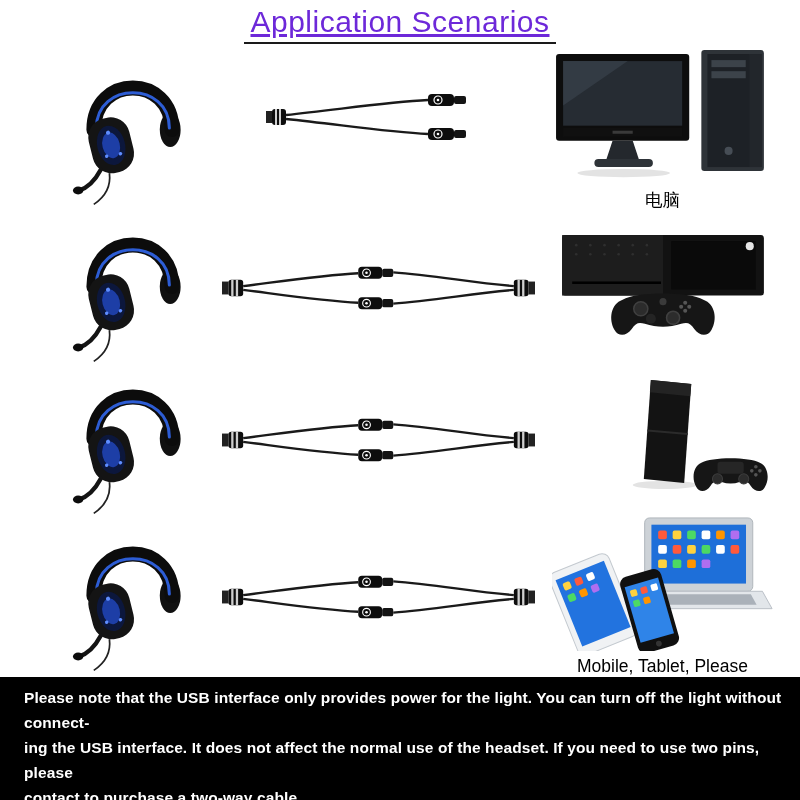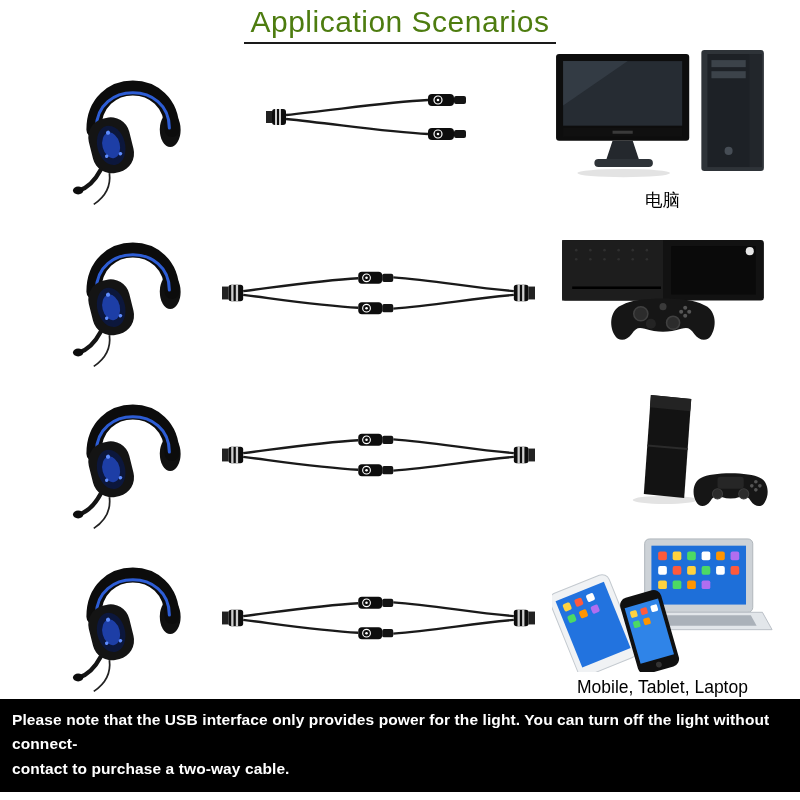--- a/index.html
+++ b/index.html
@@ -1,34 +1,34 @@
 <!DOCTYPE html>
 <html><head>
 <meta charset="utf-8">
 <style>
   * { margin:0; padding:0; box-sizing:border-box; }
   html,body { background:#ffffff; }
   body { font-family:"Liberation Sans", sans-serif; }
   .page { width:800px; height:800px; margin:0 auto; background:#fff; display:flex; flex-direction:column; overflow:hidden; position:relative; }
   .defs-holder { position:absolute; width:0; height:0; overflow:hidden; }
   .title-wrap { flex:0 0 48px; text-align:center; padding-top:5px; }
-  .title-text { display:inline-block; font-size:30px; font-weight:400; color:#4d7c0f; letter-spacing:.5px; border-bottom:2px solid #1a1a1a; padding:0 6px 3px; }
+  .title-text { display:inline-block; font-size:30px; font-weight:400; color:#6d28d9; letter-spacing:.5px; border-bottom:2px solid #1a1a1a; padding:0 6px 3px;text-decoration:underline; }
   .rows { flex:1 1 auto; display:flex; flex-direction:column; padding:2px 10px 0 14px;margin-left:28px; }
   .row { flex:1 1 25%; display:flex; align-items:center; }
   .cell { display:flex; align-items:center; justify-content:center; }
   .headset-cell { flex:0 0 180px; }
   .headset-svg { width:126px; height:152px; }
   .cable-cell { flex:1 1 auto; }
   .cable-svg { width:100%; max-width:330px; height:64px; }
   .cable-svg.short { max-width:225px; margin-top:-26px; }
   .device-cell { flex:0 0 255px; flex-direction:column; gap:5px; }
   .device-svg { width:222px; height:auto; display:block; }
   .device-label { font-size:17.5px; color:#000; text-align:center; white-space:nowrap; }
   .footer { flex:0 0 auto; background:#000; color:#fff; margin:0 0 8px 0; padding:9px 12px 10px; }
-  .footer-line { font-size:15.5px; font-weight:700; line-height:1.6; letter-spacing:.1px; }
+  .footer-line { font-size:15.5px; font-weight:700; line-height:1.6; letter-spacing:.1px;margin-left:12px; }
 </style>
 </head>
 <body>
 
 <div class="page">
 
   <svg class="defs-holder" aria-hidden="true">
     <defs>
       <g id="headset-shape">
         <ellipse cx="114" cy="86" rx="12" ry="20" fill="#101010"></ellipse>
@@ -256,24 +256,25 @@
             <rect x="80" y="58" width="44" height="82" rx="8" fill="#101010"></rect>
             <rect x="84" y="68" width="36" height="60" fill="#2f84e8"></rect>
             <rect x="88" y="73" width="7" height="7" rx="1.5" fill="#ffd23f"></rect>
             <rect x="99" y="73" width="7" height="7" rx="1.5" fill="#ff5a3c"></rect>
             <rect x="110" y="73" width="7" height="7" rx="1.5" fill="#ffffff"></rect>
             <rect x="88" y="84" width="7" height="7" rx="1.5" fill="#4cd964"></rect>
             <rect x="99" y="84" width="7" height="7" rx="1.5" fill="#ff9500"></rect>
             <circle cx="102" cy="134" r="3" fill="#333"></circle>
           </g>
         </svg>
-        <div class="device-label">Mobile, Tablet, Laptop</div>
+        <div class="device-label">Mobile, Tablet, Please</div>
       </div>
     </section>
 
   </main>
 
   <footer class="footer">
     <div class="footer-line">Please note that the USB interface only provides power for the light. You can turn off the light without connect-</div>
+    <div class="footer-line">ing the USB interface. It does not affect the normal use of the headset. If you need to use two pins, please</div>
     <div class="footer-line">contact to purchase a two-way cable.</div>
   </footer>
 
 </div>
 
 </body></html>

